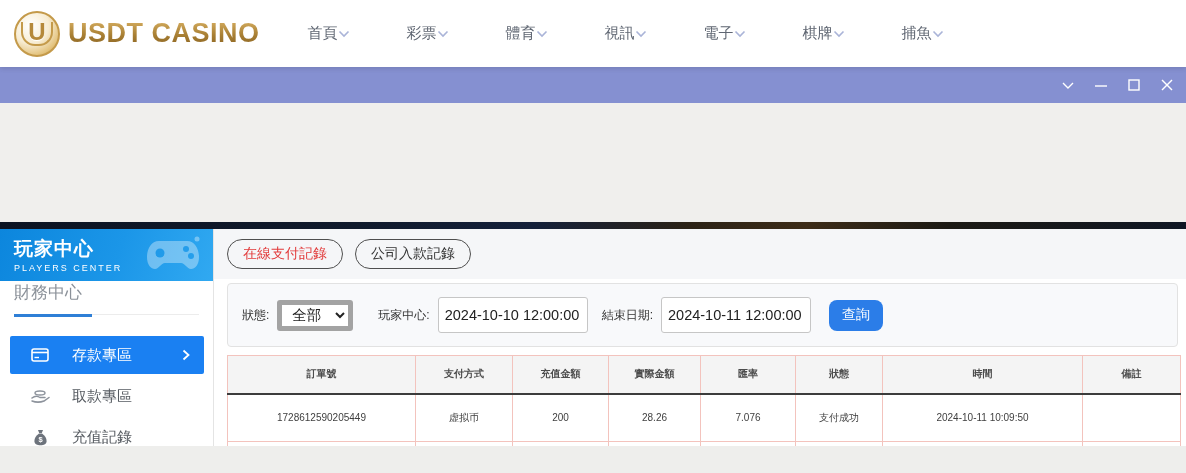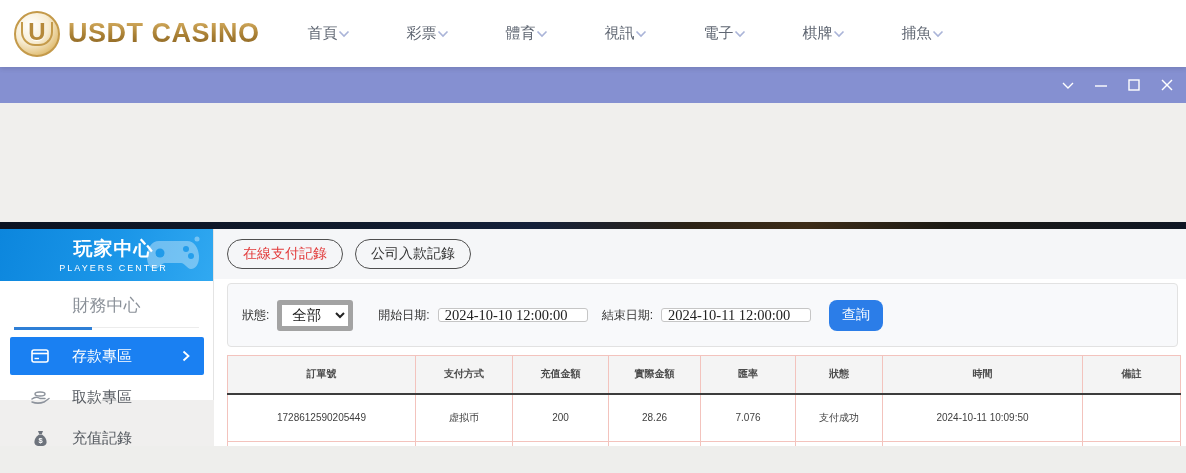--- a/index.html
+++ b/index.html
@@ -28,44 +28,44 @@
   .winbtn { width:18px; height:18px; display:flex; align-items:center; justify-content:center; color:#ffffff; cursor:pointer; }
 
   
   .midgray { position:absolute; top:103px; left:0; width:100%; height:119px; background:#f0efed; }
 
   
   .darkstrip { position:absolute; top:222px; left:0; width:100%; height:7px;
     background:linear-gradient(90deg,#0c1322 0%,#101a2c 30%,#14203a 45%,#2b2216 58%,#3d2c18 68%,#1c1a14 80%,#0f1624 100%); }
 
   
-  .sidebar { position:absolute; top:229px; left:0; width:214px; height:171px; background:#ffffff; border-right:1px solid #e4e4e4;text-align:center; }
+  .sidebar { position:absolute; top:229px; left:0; width:214px; height:217px; background:#ffffff; border-right:1px solid #e4e4e4; }
   .ph-header { height:52px; background:linear-gradient(110deg,#0c86dd 0%,#1b96e8 55%,#31a9f1 100%); color:#fff; padding:7px 0 0 14px; position:relative; overflow:hidden; }
   .ph-title { font-size:19px; font-weight:bold; letter-spacing:1px; }
   .ph-sub { font-size:9px; letter-spacing:2px; margin-top:1px; }
   .gamepad { position:absolute; right:10px; top:6px; opacity:.35; }
-  .fin-block { margin:0 14px; padding-top:13px; border-bottom:1px solid #ececec; }
+  .fin-block { margin:0 14px; border-bottom:1px solid #ececec; }
   .fin-title { font-size:17px; color:#8b9199; padding-bottom:9px; }
   .fin-underline { width:78px; height:3px; background:#2f7fd6; margin-bottom:-2px; position:relative; top:1px; }
-  .menu { margin-top:9px; }
+  .menu { margin-top:21px; }
   .menu-item { height:38px; display:flex; align-items:center; font-size:15px; color:#555a60; cursor:pointer; padding-left:30px; gap:22px; margin-bottom:3px; position:relative; }
   .menu-item.active { background:#1a80f2; color:#ffffff; margin:0 9px 3px 10px; padding-left:20px; border-radius:2px; }
   .menu-item .right-arrow { position:absolute; right:14px; display:flex; }
   .mi-icon { display:inline-flex; width:20px; justify-content:center; }
 
   
   .main { position:absolute; top:229px; left:214px; width:972px; height:217px; background:#ffffff; }
   .tab-row { position:absolute; top:0; left:0; width:100%; height:50px; background:#f5f6f8; display:flex; align-items:center; padding-left:13px; gap:12px; }
   .pill { height:30px; padding:0 15px; border:1px solid #4f4f4f; border-radius:16px; background:transparent; font-size:14px; color:#333; display:inline-flex; align-items:center; cursor:pointer; font-family:inherit; }
   .pill.active { color:#e23b3b; }
   .filter-panel { position:absolute; top:54px; left:13px; right:8px; height:64px; background:#f8f9fb; border:1px solid #e2e2e2; border-radius:4px;
                   display:flex; align-items:center; padding-left:14px; gap:8px; }
   .flabel { font-size:12px; color:#333; }
   .fselect { width:76px; height:31px; border:5px solid #a3a3a3; border-radius:3px; background:#fff; font-size:14.5px; color:#222; padding-left:6px; margin-right:17px; font-family:inherit; }
-  .finput { width:150px; height:14px; border:1px solid #c6c6c6; border-radius:3px; background:#fff; font-size:14.5px; color:#222; padding:0 6px; margin-right:6px; font-family:Liberation Serif, serif; }
+  .finput { width:150px; height:36px; border:1px solid #c6c6c6; border-radius:3px; background:#fff; font-size:14.5px; color:#222; padding:0 6px; margin-right:6px; font-family:Liberation Sans, sans-serif; }
   .query-btn { width:54px; height:31px; background:#2b7de8; color:#fff; border:none; border-radius:8px; font-size:14px; cursor:pointer; margin-left:4px; font-family:inherit; }
 
   
   .records { position:absolute; top:126px; left:13px; width:953px; border-collapse:collapse; table-layout:fixed; font-size:10px; color:#3f3f3f; background:#fff; }
   .records th { height:38px; background:#f4f4f4; font-weight:bold; color:#4c4c4c; border:1px solid #f3c3bd; border-bottom:2px solid #3c3c3c; }
   .records td { height:48px; text-align:center; border:1px solid #f3c3bd; background:#fff; }
   .records tr.partial td { height:4px; border-top:1px solid #f3c3bd; border-bottom:none; }
 
   
   .footer-strip { position:absolute; top:446px; left:0; width:100%; height:27px; background:#eeeeec; z-index:6; }
@@ -229,21 +229,21 @@
     <div class="tab-row">
       <button class="pill active">在線支付記錄</button>
       <button class="pill">公司入款記錄</button>
     </div>
 
     <div class="filter-panel">
       <span class="flabel">狀態:</span>
       <select class="fselect">
         <option>全部</option>
       </select>
-      <span class="flabel">開始日期:</span>
+      <span class="flabel">玩家中心:</span>
       <input class="finput" type="text" value="2024-10-10 12:00:00" style="">
       <span class="flabel">結束日期:</span>
       <input class="finput" type="text" value="2024-10-11 12:00:00" style="">
       <button class="query-btn">查詢</button>
     </div>
 
     <table class="records">
       <colgroup>
         <col style="width:188px">
           <col style="width:97px">

